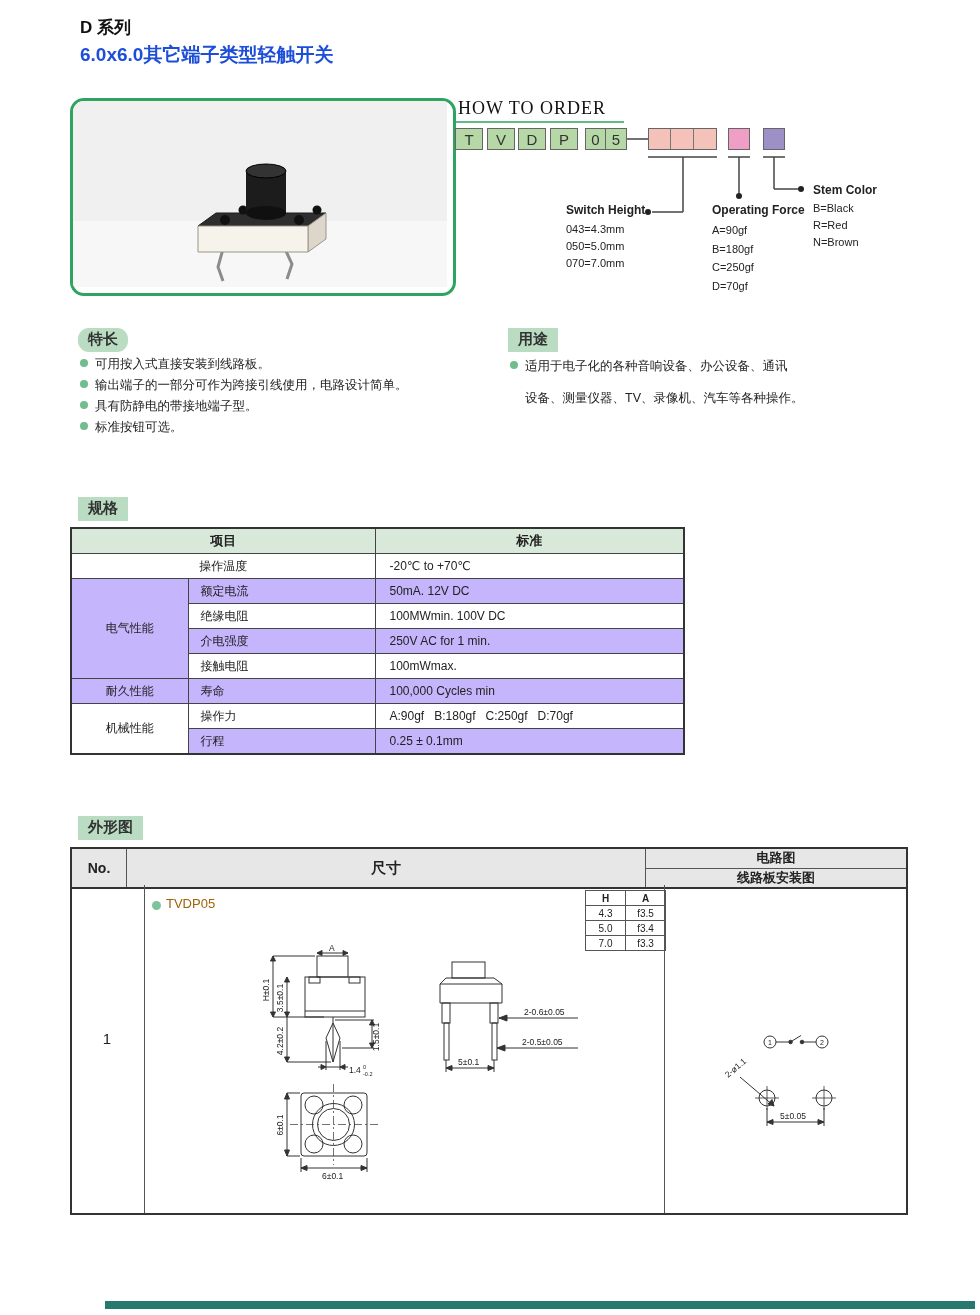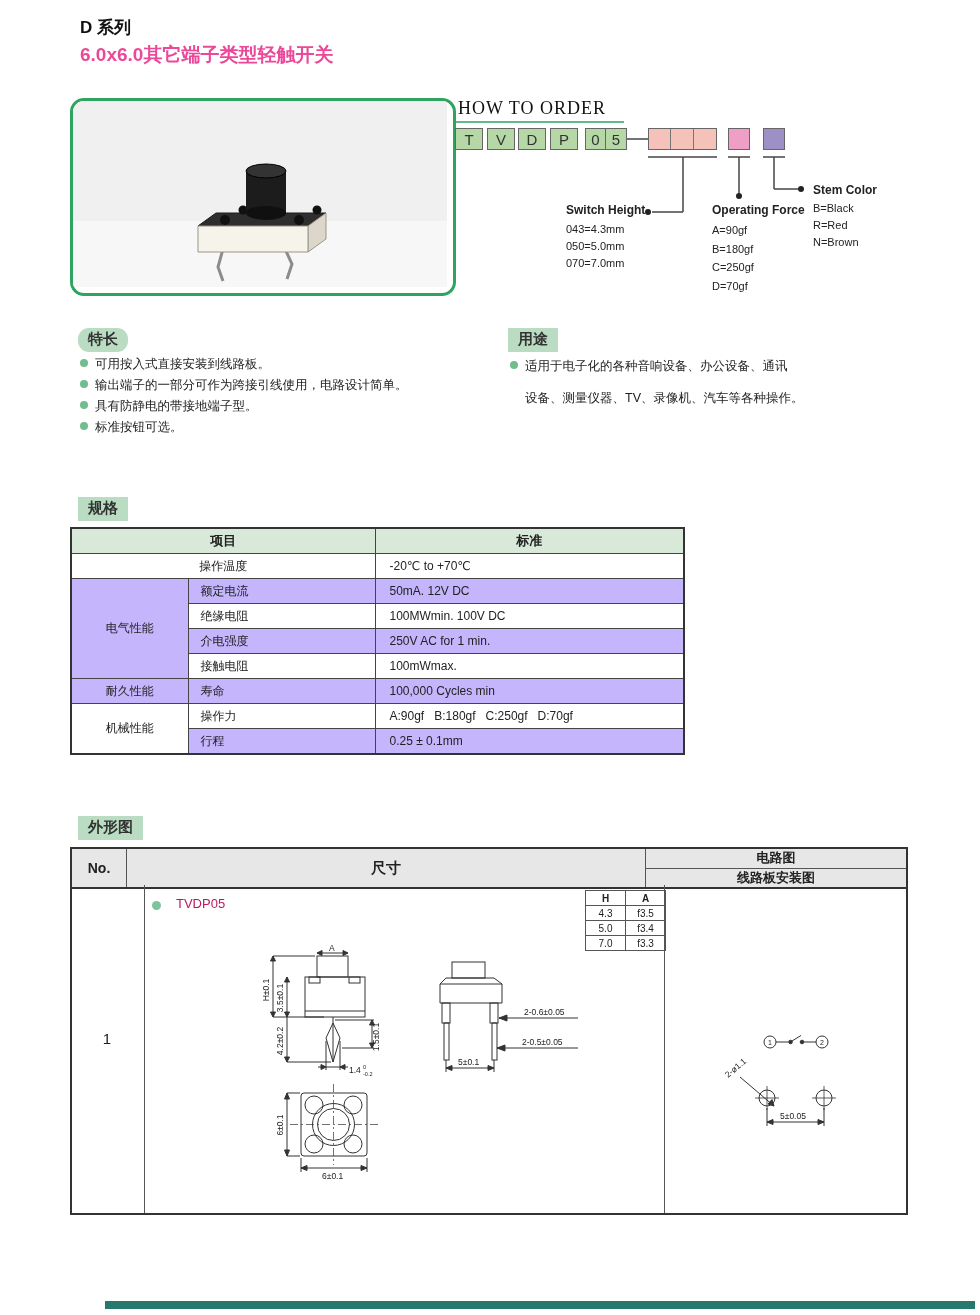--- a/index.html
+++ b/index.html
@@ -2,21 +2,21 @@
 <html><head>
 <meta charset="utf-8">
 <style>
   html,body{margin:0;padding:0;}
   body{width:980px;height:1315px;position:relative;background:#fff;
        font-family:"Liberation Sans","DejaVu Sans",sans-serif;color:#222;}
   .abs{position:absolute;}
   .b{font-weight:bold;}
   
   .series-title{left:80px;top:16px;font-size:17px;font-weight:bold;color:#111;}
-  .product-title{left:80px;top:42px;font-size:19px;font-weight:bold;color:#ec4899;}
+  .product-title{left:80px;top:42px;font-size:19px;font-weight:bold;color:#1d4ed8;}
   
   .photo-box{left:70px;top:98px;width:380px;height:192px;border:3px solid #2fa360;border-radius:14px;overflow:hidden;background:#fff;}
   
   .hto-title{left:458px;top:98px;font-family:"Liberation Serif","DejaVu Serif",serif;font-size:18px;letter-spacing:1px;color:#111;}
   .hto-underline{left:456px;top:121px;width:168px;height:2px;background:#63b98a;}
   .obox{position:absolute;top:128px;height:22px;border:1px solid #666;background:#b6d8a6;
         display:flex;align-items:center;justify-content:center;font-size:15px;color:#333;box-sizing:border-box;}
   .obox2{display:flex;}
   .ocell{width:21px;height:20px;display:flex;align-items:center;justify-content:center;border-right:1px solid #666;box-sizing:border-box;}
   .ocell:last-child{border-right:none;}
@@ -43,21 +43,21 @@
   
   .big-table{left:70px;top:847px;width:838px;height:368px;border:2px solid #333;box-sizing:border-box;}
   .bt-header{display:flex;height:40px;background:#e7e7e7;border-bottom:2px solid #333;box-sizing:border-box;}
   .bt-no{width:55px;border-right:1px solid #555;display:flex;align-items:center;justify-content:center;font-size:14px;font-weight:bold;box-sizing:border-box;}
   .bt-dim{width:519px;border-right:1px solid #555;display:flex;align-items:center;justify-content:center;font-size:15px;font-weight:bold;box-sizing:border-box;}
   .bt-right{flex:1;display:flex;flex-direction:column;font-size:13px;font-weight:bold;}
   .bt-right > div{flex:1;display:flex;align-items:center;justify-content:center;}
   .bt-right > div:first-child{border-bottom:1px solid #555;}
   .bt-vline{position:absolute;top:885px;width:1px;background:#555;height:328px;}
   .bt-cell-no{left:70px;top:1030px;width:74px;text-align:center;font-size:15px;color:#222;}
-  .partno{left:166px;top:896px;font-size:13px;color:#be185d;margin-left:10px;}
+  .partno{left:166px;top:896px;font-size:13px;color:#a16207;}
   .part-dot{left:152px;top:901px;width:9px;height:9px;border-radius:50%;background:#7cc49a;}
   
   table.ha{border-collapse:collapse;table-layout:fixed;}
   table.ha td{border:1px solid #555;font-size:10px;text-align:center;height:14px;padding:0;color:#222;}
   
   .footer-bar{left:105px;top:1301px;width:870px;height:8px;background:#27786f;}
   svg text{fill:#222;}
   .dimtxt{font-size:8.5px;}
 </style>
 </head>

